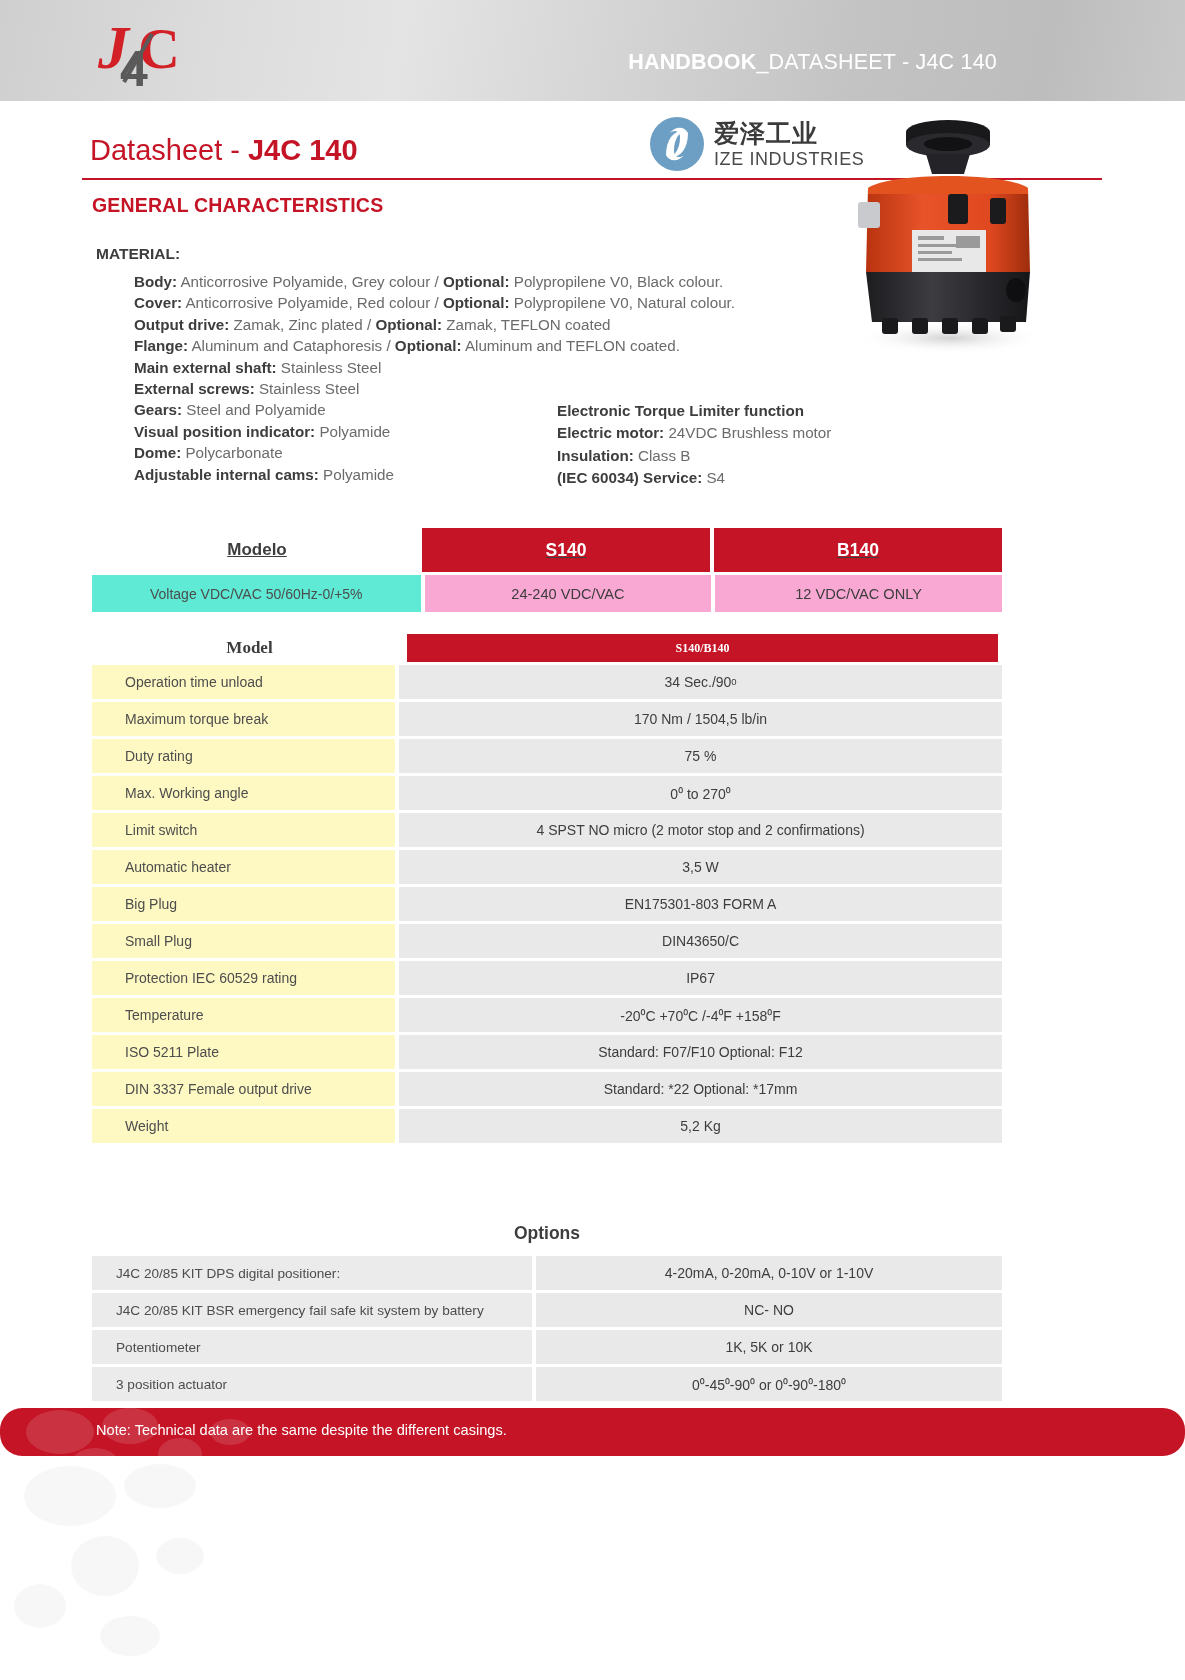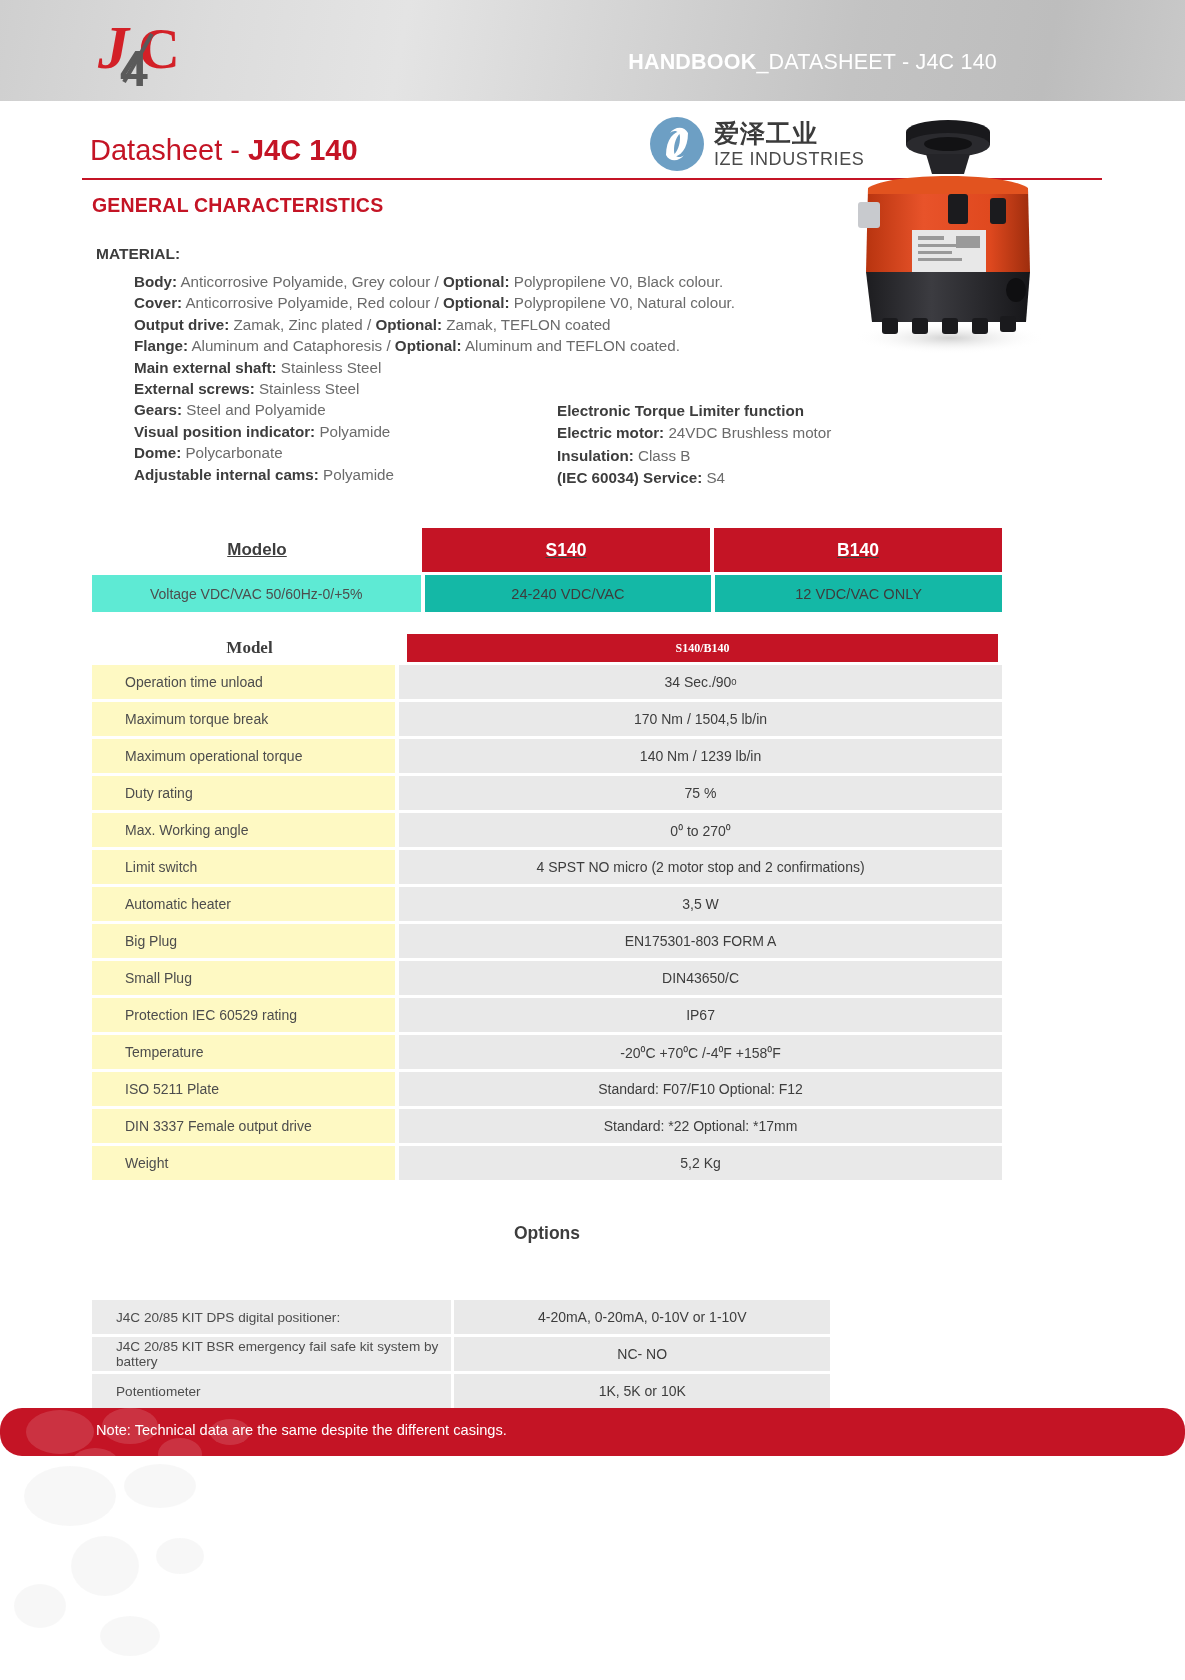--- a/index.html
+++ b/index.html
@@ -97,21 +97,21 @@
     background:#c41425; color:#fff; font-size:17.5px; font-weight:bold;
     justify-content:center;
   }
   #modelo-table .gap { width:4px; }
   #modelo-table .val-row { height:37px; }
   #modelo-table .val-label {
     width:330px; background:#5eead4; font-size:14px; color:#4d4d4d;
     justify-content:center;
   }
   #modelo-table .val-cell {
-    background:#14b8a6; font-size:14.6px; color:#3d3d3d; justify-content:center;
+    background:#f9a8d4; font-size:14.6px; color:#3d3d3d; justify-content:center;
   }
   .c-s140 { width:288px; }
   .c-b140 { width:288px; }
 
   
   #spec-table { left:92px; top:634px; width:910px; }
   #spec-table .hdr-row { height:28px; margin-bottom:3px;font-family:Liberation Serif, serif; }
   #spec-table .hdr-label {
     width:315px; font-size:17px; font-weight:bold; color:#3d3d3d; justify-content:center;
   }
@@ -128,21 +128,21 @@
   #spec-table .s-val {
     width:629px; background:#e9e9e9; font-size:14px; color:#3d3d3d;
     justify-content:center;
   }
 
   
   .options-head {
     position:absolute; left:92px; top:1223px; width:910px; text-align:center;
     font-size:17.5px; font-weight:bold; color:#3d3d3d;
   }
-  #options-table { left:92px; top:1256px; width:738px;margin-top:44px; }
+  #options-table { left:92px; top:1256px; width:910px; }
   #options-table .orow { height:34px; margin-bottom:3px; }
   #options-table .o-label {
     width:440px; background:#ebebeb; font-size:13.6px; color:#4d4d4d;
     padding-left:24px;
   }
   #options-table .o-gap { width:4px; }
   #options-table .o-val {
     width:466px; background:#e9e9e9; font-size:14px; color:#3d3d3d;
     justify-content:center;
   }
@@ -303,25 +303,20 @@
         <span>34 Sec./90</span>
         <sup>0</sup>
       </div>
     </div>
   <div class="row srow">
       <div class="cell s-label">Maximum torque break</div>
       <div class="s-gap"></div>
       <div class="cell s-val">170 Nm / 1504,5 lb/in</div>
     </div>
   <div class="row srow">
-      <div class="cell s-label">Maximum operational torque</div>
-      <div class="s-gap"></div>
-      <div class="cell s-val">140 Nm / 1239 lb/in</div>
-    </div>
-  <div class="row srow">
       <div class="cell s-label">Duty rating</div>
       <div class="s-gap"></div>
       <div class="cell s-val">75 %</div>
     </div>
   <div class="row srow">
       <div class="cell s-label">Max. Working angle</div>
       <div class="s-gap"></div>
       <div class="cell s-val">0⁰ to 270⁰</div>
     </div>
   <div class="row srow">

